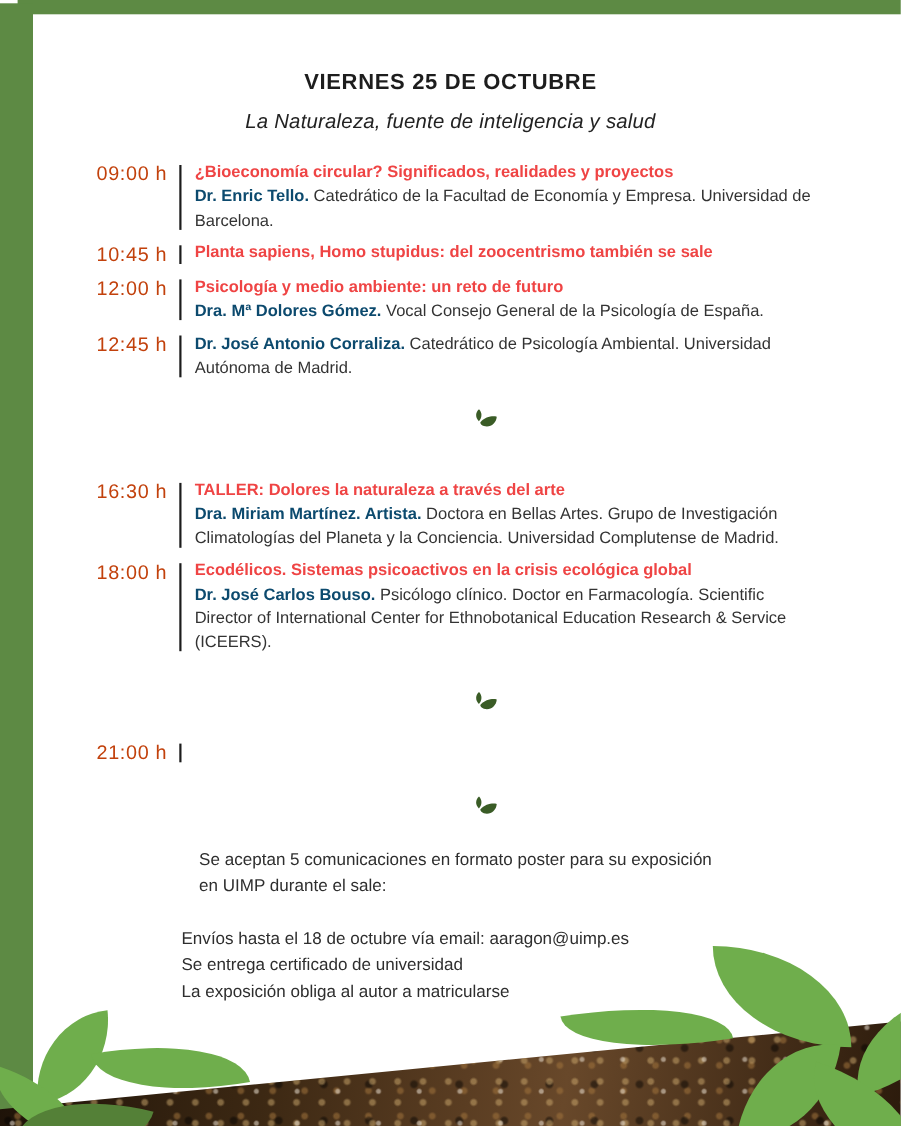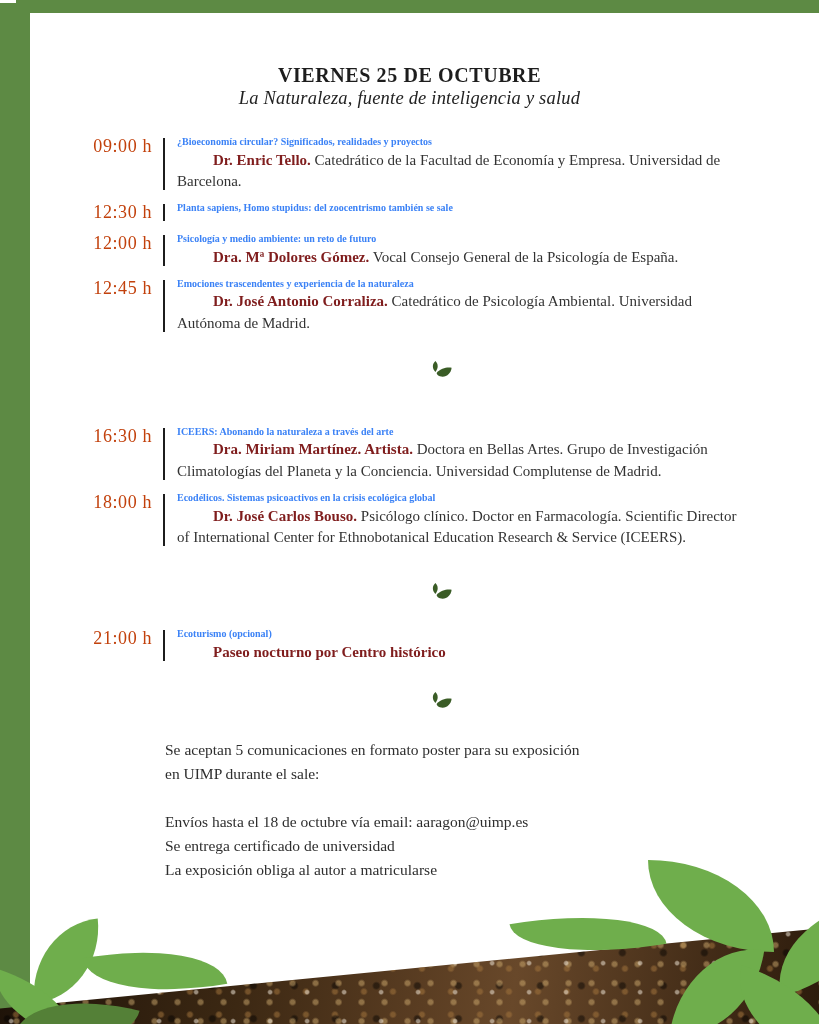--- a/index.html
+++ b/index.html
@@ -2,77 +2,77 @@
 <html><head>
 <meta charset="utf-8">
 <style>
   html, body { margin:0; padding:0; background:#ffffff; }
   .page {
     position: relative;
     width: 819px;
     height: 1024px;
     background: #ffffff;
     overflow: hidden;
-    font-family: Liberation Serif, serif;
+    font-family: Liberation Sans, sans-serif;
     color: #2d2d2d;
   }
 
   
   .top-bar {
     position: absolute; top: 0; left: 16px; right: 0; height: 13px;
     background: #5d8a44;
   }
   .left-bar {
     position: absolute; top: 3px; left: 0; bottom: 0; width: 30px;
     background: #5d8a44;
   }
 
   
   header { padding-top: 64px; text-align: center; }
   .title {
     margin: 0; font-size: 20px; font-weight: 700; letter-spacing: .6px;
     color: #1d1d1d;
   }
   .subtitle {
-    margin: 1px 0 0 0; font-size: 18.5px; font-style: italic; font-weight: 400;
+    margin: 12px 0 0 0; font-size: 18.5px; font-style: italic; font-weight: 400;
     color: #222222; letter-spacing: .2px;
   }
 
   
   .schedule { margin-top: 26px; }
   .item { display: flex; align-items: flex-start; margin-bottom: 9px; }
   .time {
     width: 152px; flex: 0 0 152px; text-align: right;
     font-size: 18px; color: #c2410c; letter-spacing: .6px;
     padding-top: 1px; white-space: nowrap;
   }
   .rule {
     flex: 0 0 2px; width: 2px; background: #1c1c1c;
     align-self: stretch; margin: 3px 12px 2px 11px;
   }
   .content { max-width: 568px; }
   .stitle {
-    font-size: 10px; font-weight: 700; color: #3b82f6;
+    font-size: 15px; font-weight: 700; color: #ef4444;
     line-height: 1.35; margin-bottom: 1px;
   }
   .sdesc { margin: 0; font-size: 15px; line-height: 1.42; color: #333333; }
-  .sdesc .speaker { font-weight: 700; color: #7f1d1d; margin-left: 36px; }
+  .sdesc .speaker { font-weight: 700; color: #0c4a6e; }
 
   
   .leaf-divider {
     display: flex; justify-content: center; transform: translateX(28px);
   }
   .leaf-divider.d1 { margin: 25px 0 38px 0; }
   .leaf-divider.d2 { margin: 33px 0 18px 0; }
   .leaf-divider.d3 { margin: 27px 0 20px 0; }
   .leaf-divider svg { width: 30px; height: 28px; }
 
   
   .notes { margin: 0 0 0 165px; font-size: 15.5px; line-height: 1.55; color: #2e2e2e; }
-  .notes .para { margin: 0 0 24px 0; }
+  .notes .para { margin: 0 0 24px 16px; }
   .notes div { white-space: nowrap; }
 
   
   .soil {
     position: absolute; left: 0; right: 0; top: 895px; bottom: 0;
     clip-path: polygon(0 88%, 100% 26%, 100% 100%, 0 100%);
     background-image:
       radial-gradient(circle at 30% 35%, rgba(235,225,210,0.55) 1.5px, transparent 3px),
       radial-gradient(circle at 72% 64%, rgba(205,170,110,0.50) 2px, transparent 4px),
       radial-gradient(circle at 18% 75%, rgba(0,0,0,0.45) 2.5px, transparent 4.5px),
@@ -116,57 +116,56 @@
     <div class="item">
       <div class="time">09:00 h</div>
       <div class="rule"></div>
       <div class="content">
         <div class="stitle">¿Bioeconomía circular? Significados, realidades y proyectos</div>
         <p class="sdesc"><span class="speaker">Dr. Enric Tello.</span> <span>Catedrático de la Facultad de Economía y Empresa. Universidad de Barcelona.</span></p>
       </div>
     </div>
 
     <div class="item">
-      <div class="time">12:30 h</div>
+      <div class="time">10:45 h</div>
       <div class="rule"></div>
       <div class="content">
         <div class="stitle">Planta sapiens, Homo stupidus: del zoocentrismo también se sale</div>
       </div>
     </div>
 
     <div class="item">
       <div class="time">12:00 h</div>
       <div class="rule"></div>
       <div class="content">
         <div class="stitle">Psicología y medio ambiente: un reto de futuro</div>
         <p class="sdesc"><span class="speaker">Dra. Mª Dolores Gómez.</span> <span>Vocal Consejo General de la Psicología de España.</span></p>
       </div>
     </div>
 
     <div class="item">
       <div class="time">12:45 h</div>
       <div class="rule"></div>
       <div class="content">
-        <div class="stitle">Emociones trascendentes y experiencia de la naturaleza</div>
         <p class="sdesc"><span class="speaker">Dr. José Antonio Corraliza.</span> <span>Catedrático de Psicología Ambiental. Universidad Autónoma de Madrid.</span></p>
       </div>
     </div>
 
     <div class="leaf-divider d1">
       <svg viewBox="0 0 32 28">
         <path d="M11.5 1.5 C15.5 3.5 17 8 15 12.5 C10.5 10.5 9 5.5 11.5 1.5 Z" fill="#3a5c26" transform="rotate(18 13 7)"></path>
         <path d="M14.5 14 C19 8.5 26.5 7.5 30.5 8.5 C30 15 24 19.5 18 17.5 C16 16.8 14.8 15.6 14.5 14 Z" fill="#3a5c26"></path>
       </svg>
     </div>
 
     <div class="item">
       <div class="time">16:30 h</div>
       <div class="rule"></div>
       <div class="content">
-        <div class="stitle">ICEERS: Abonando la naturaleza a través del arte</div>
+        <div class="stitle">TALLER: Dolores la naturaleza a través del arte</div>
         <p class="sdesc"><span class="speaker">Dra. Miriam Martínez. Artista.</span> <span>Doctora en Bellas Artes. Grupo de Investigación Climatologías del Planeta y la Conciencia.  Universidad Complutense de Madrid.</span></p>
       </div>
     </div>
 
     <div class="item">
       <div class="time">18:00 h</div>
       <div class="rule"></div>
       <div class="content">
         <div class="stitle">Ecodélicos. Sistemas psicoactivos en la crisis ecológica global</div>
         <p class="sdesc"><span class="speaker">Dr. José Carlos Bouso.</span> <span>Psicólogo clínico. Doctor en Farmacología. Scientific Director of International Center for Ethnobotanical Education Research &amp; Service (ICEERS).</span></p>
@@ -176,24 +175,20 @@
     <div class="leaf-divider d2">
       <svg viewBox="0 0 32 28">
         <path d="M11.5 1.5 C15.5 3.5 17 8 15 12.5 C10.5 10.5 9 5.5 11.5 1.5 Z" fill="#3a5c26" transform="rotate(18 13 7)"></path>
         <path d="M14.5 14 C19 8.5 26.5 7.5 30.5 8.5 C30 15 24 19.5 18 17.5 C16 16.8 14.8 15.6 14.5 14 Z" fill="#3a5c26"></path>
       </svg>
     </div>
 
     <div class="item">
       <div class="time">21:00 h</div>
       <div class="rule"></div>
-      <div class="content">
-        <div class="stitle">Ecoturismo (opcional)</div>
-        <p class="sdesc"><span class="speaker">Paseo nocturno por Centro histórico</span> <span></span></p>
-      </div>
     </div>
 
     <div class="leaf-divider d3">
       <svg viewBox="0 0 32 28">
         <path d="M11.5 1.5 C15.5 3.5 17 8 15 12.5 C10.5 10.5 9 5.5 11.5 1.5 Z" fill="#3a5c26" transform="rotate(18 13 7)"></path>
         <path d="M14.5 14 C19 8.5 26.5 7.5 30.5 8.5 C30 15 24 19.5 18 17.5 C16 16.8 14.8 15.6 14.5 14 Z" fill="#3a5c26"></path>
       </svg>
     </div>
 
     <div class="notes">

